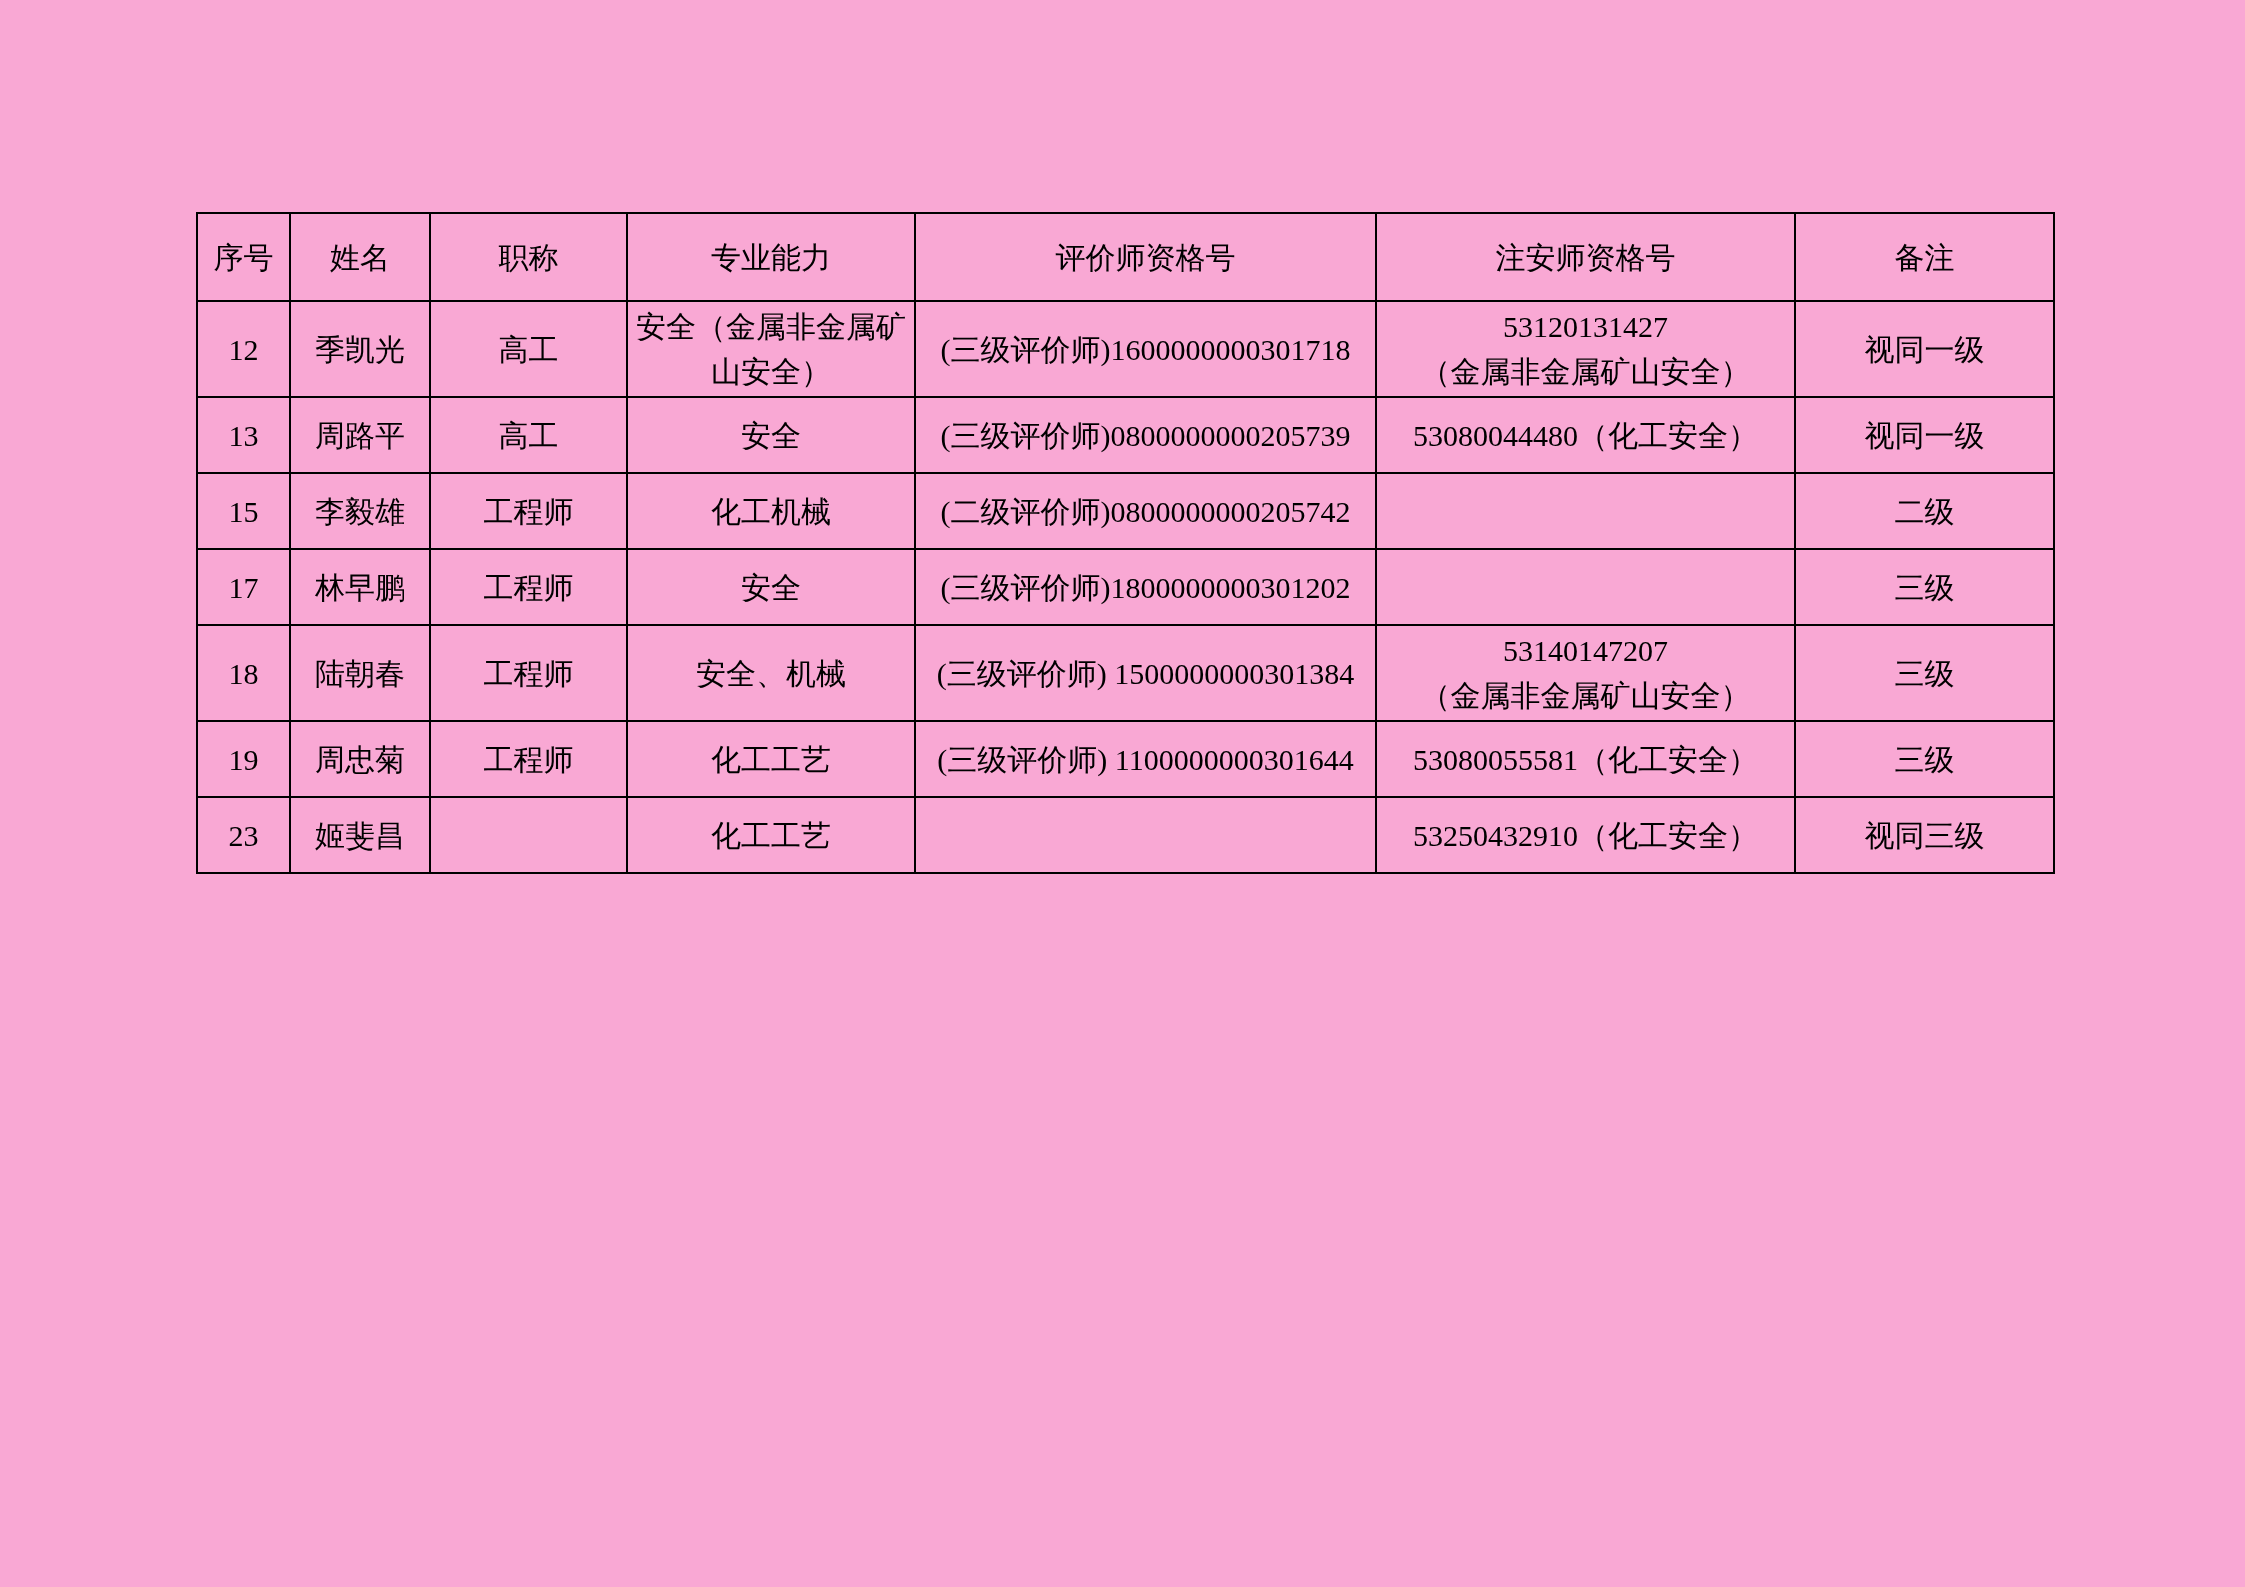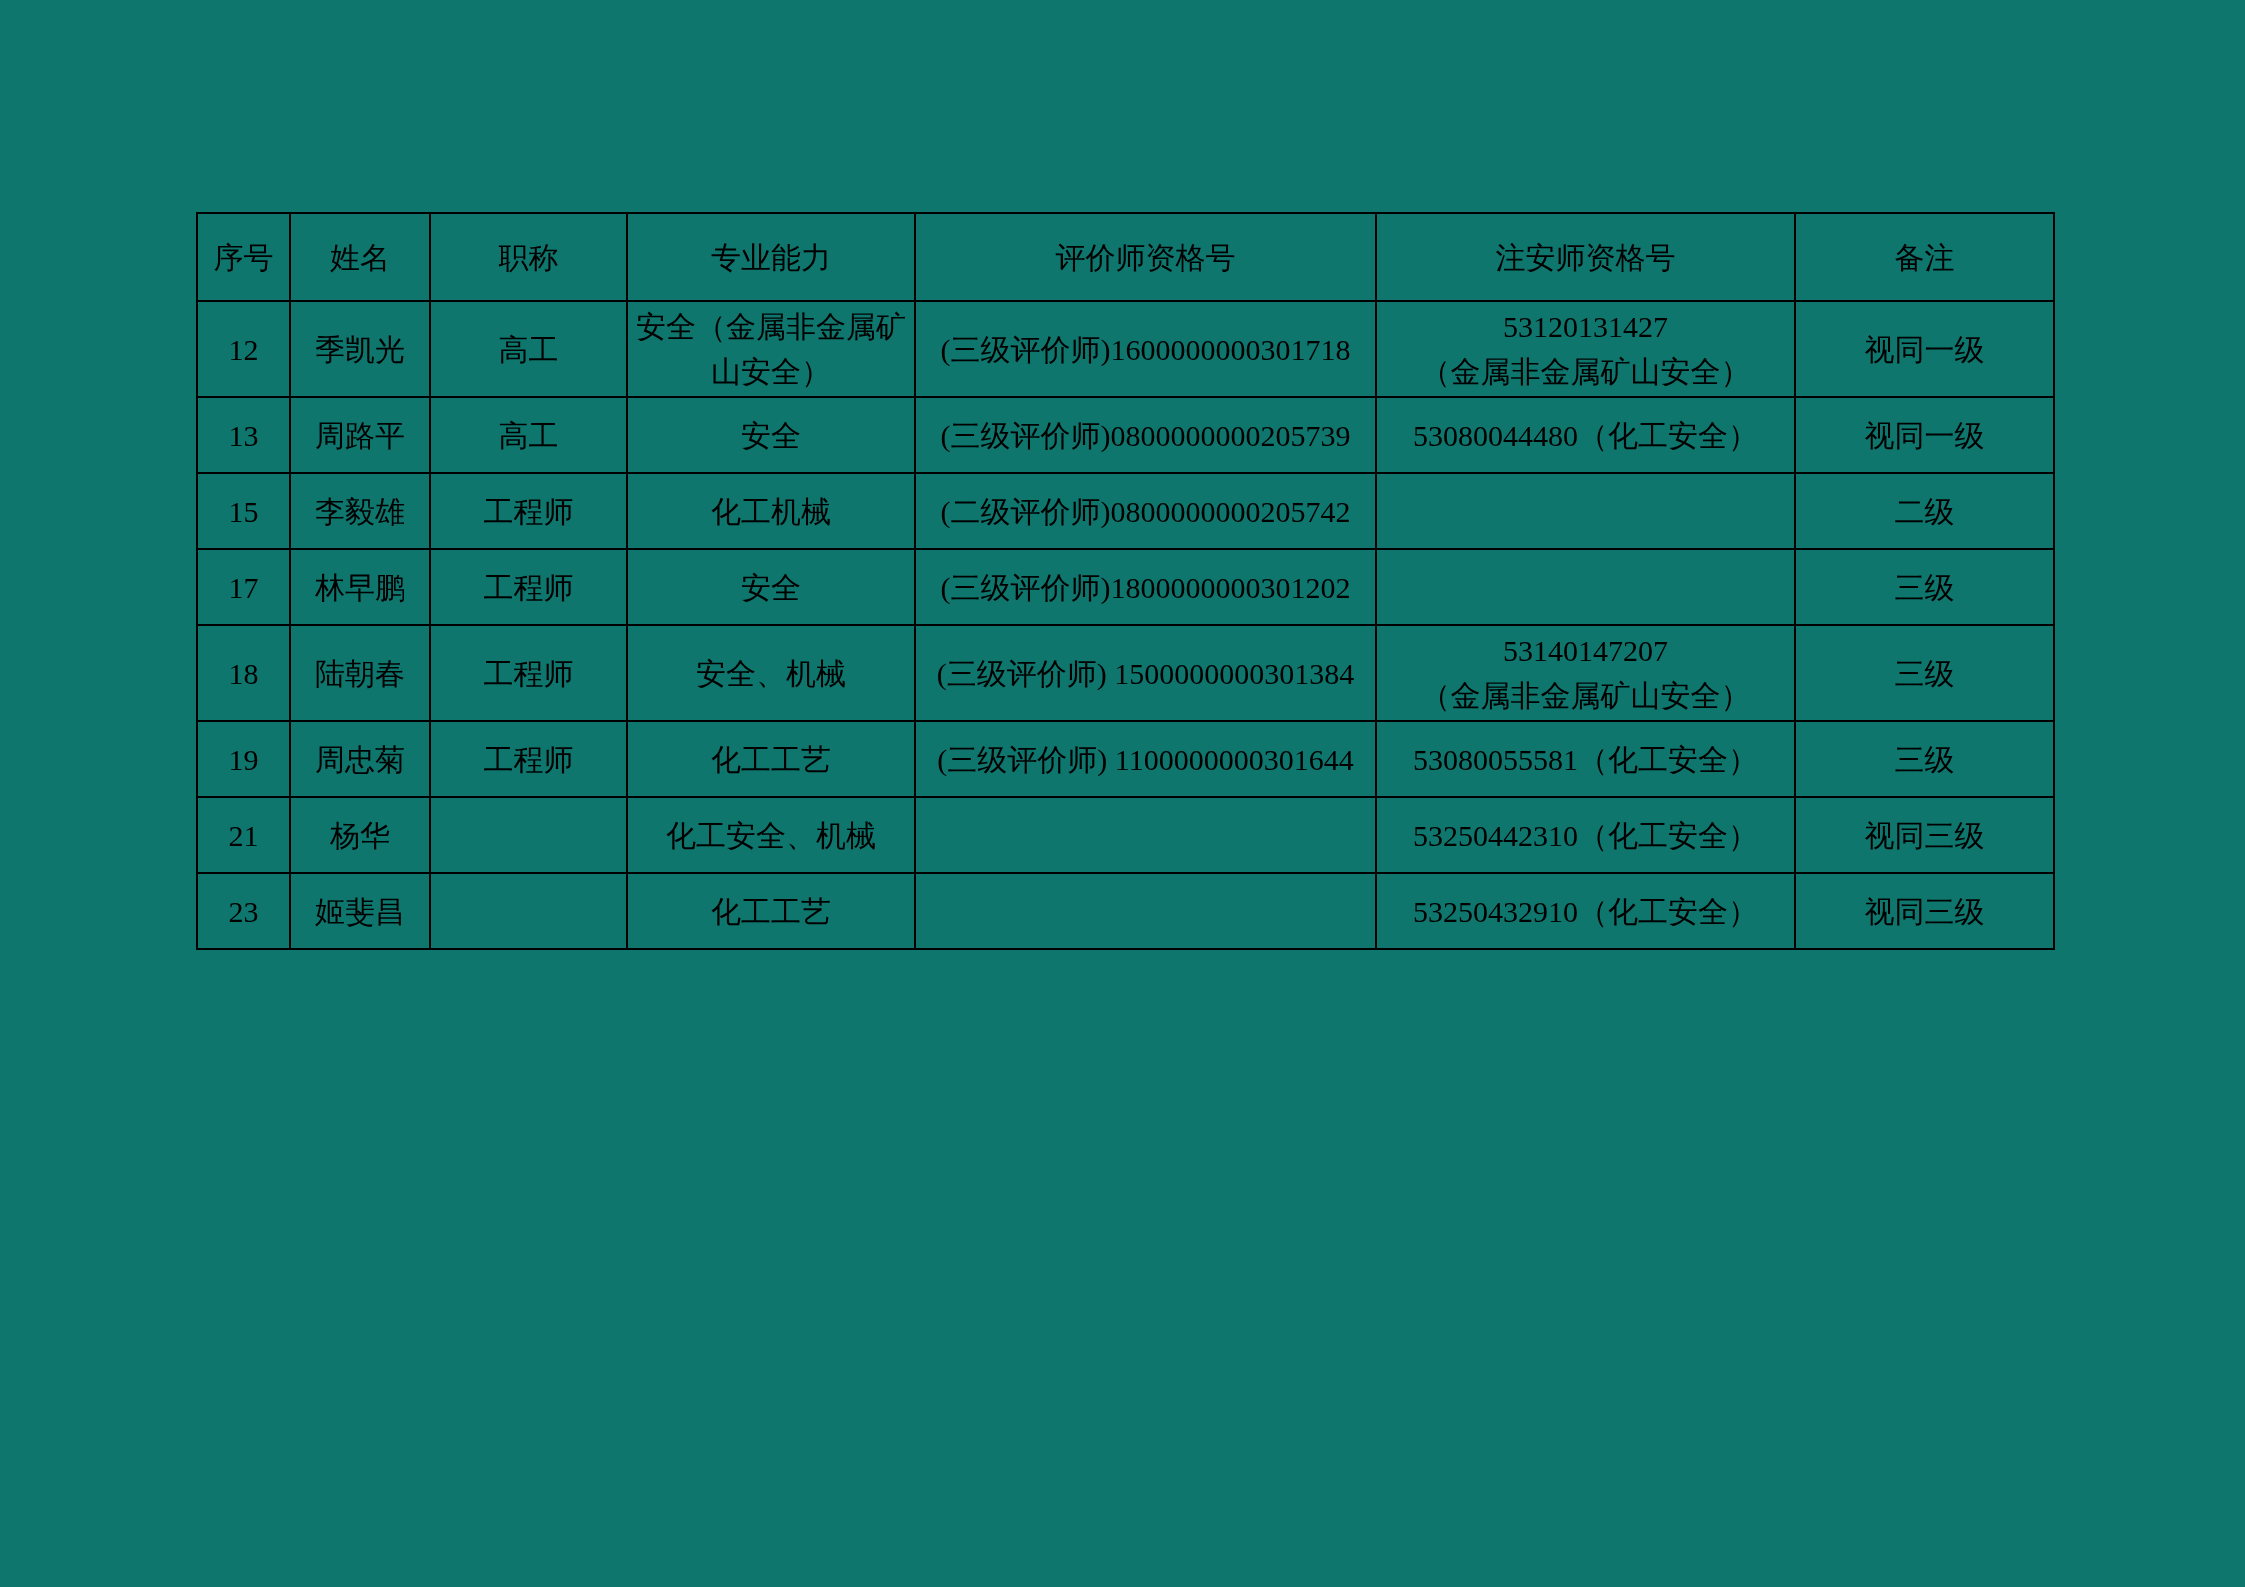--- a/index.html
+++ b/index.html
@@ -4,21 +4,21 @@
 <style>
   html, body {
     margin: 0;
     padding: 0;
     background: #ffffff;
   }
   .page {
     position: relative;
     width: 2245px;
     height: 1587px;
-    background: #0f766e;
+    background: #f9a8d4;
     font-family: "Liberation Serif", "DejaVu Serif", serif;
     color: #000000;
   }
   table.roster {
     position: absolute;
     left: 196px;
     top: 212px;
     width: 1857px;
     table-layout: fixed;
     border-collapse: collapse;
@@ -114,29 +114,20 @@
         <tr>
           <td>19</td>
           <td>周忠菊</td>
           <td>工程师</td>
           <td>化工工艺</td>
           <td>(三级评价师) 1100000000301644</td>
           <td>53080055581（化工安全）</td>
           <td>三级</td>
         </tr>
         <tr>
-          <td>21</td>
-          <td>杨华</td>
-          <td></td>
-          <td>化工安全、机械</td>
-          <td></td>
-          <td>53250442310（化工安全）</td>
-          <td>视同三级</td>
-        </tr>
-        <tr>
           <td>23</td>
           <td>姬斐昌</td>
           <td></td>
           <td>化工工艺</td>
           <td></td>
           <td>53250432910（化工安全）</td>
           <td>视同三级</td>
         </tr>
       </tbody>
   </table>

